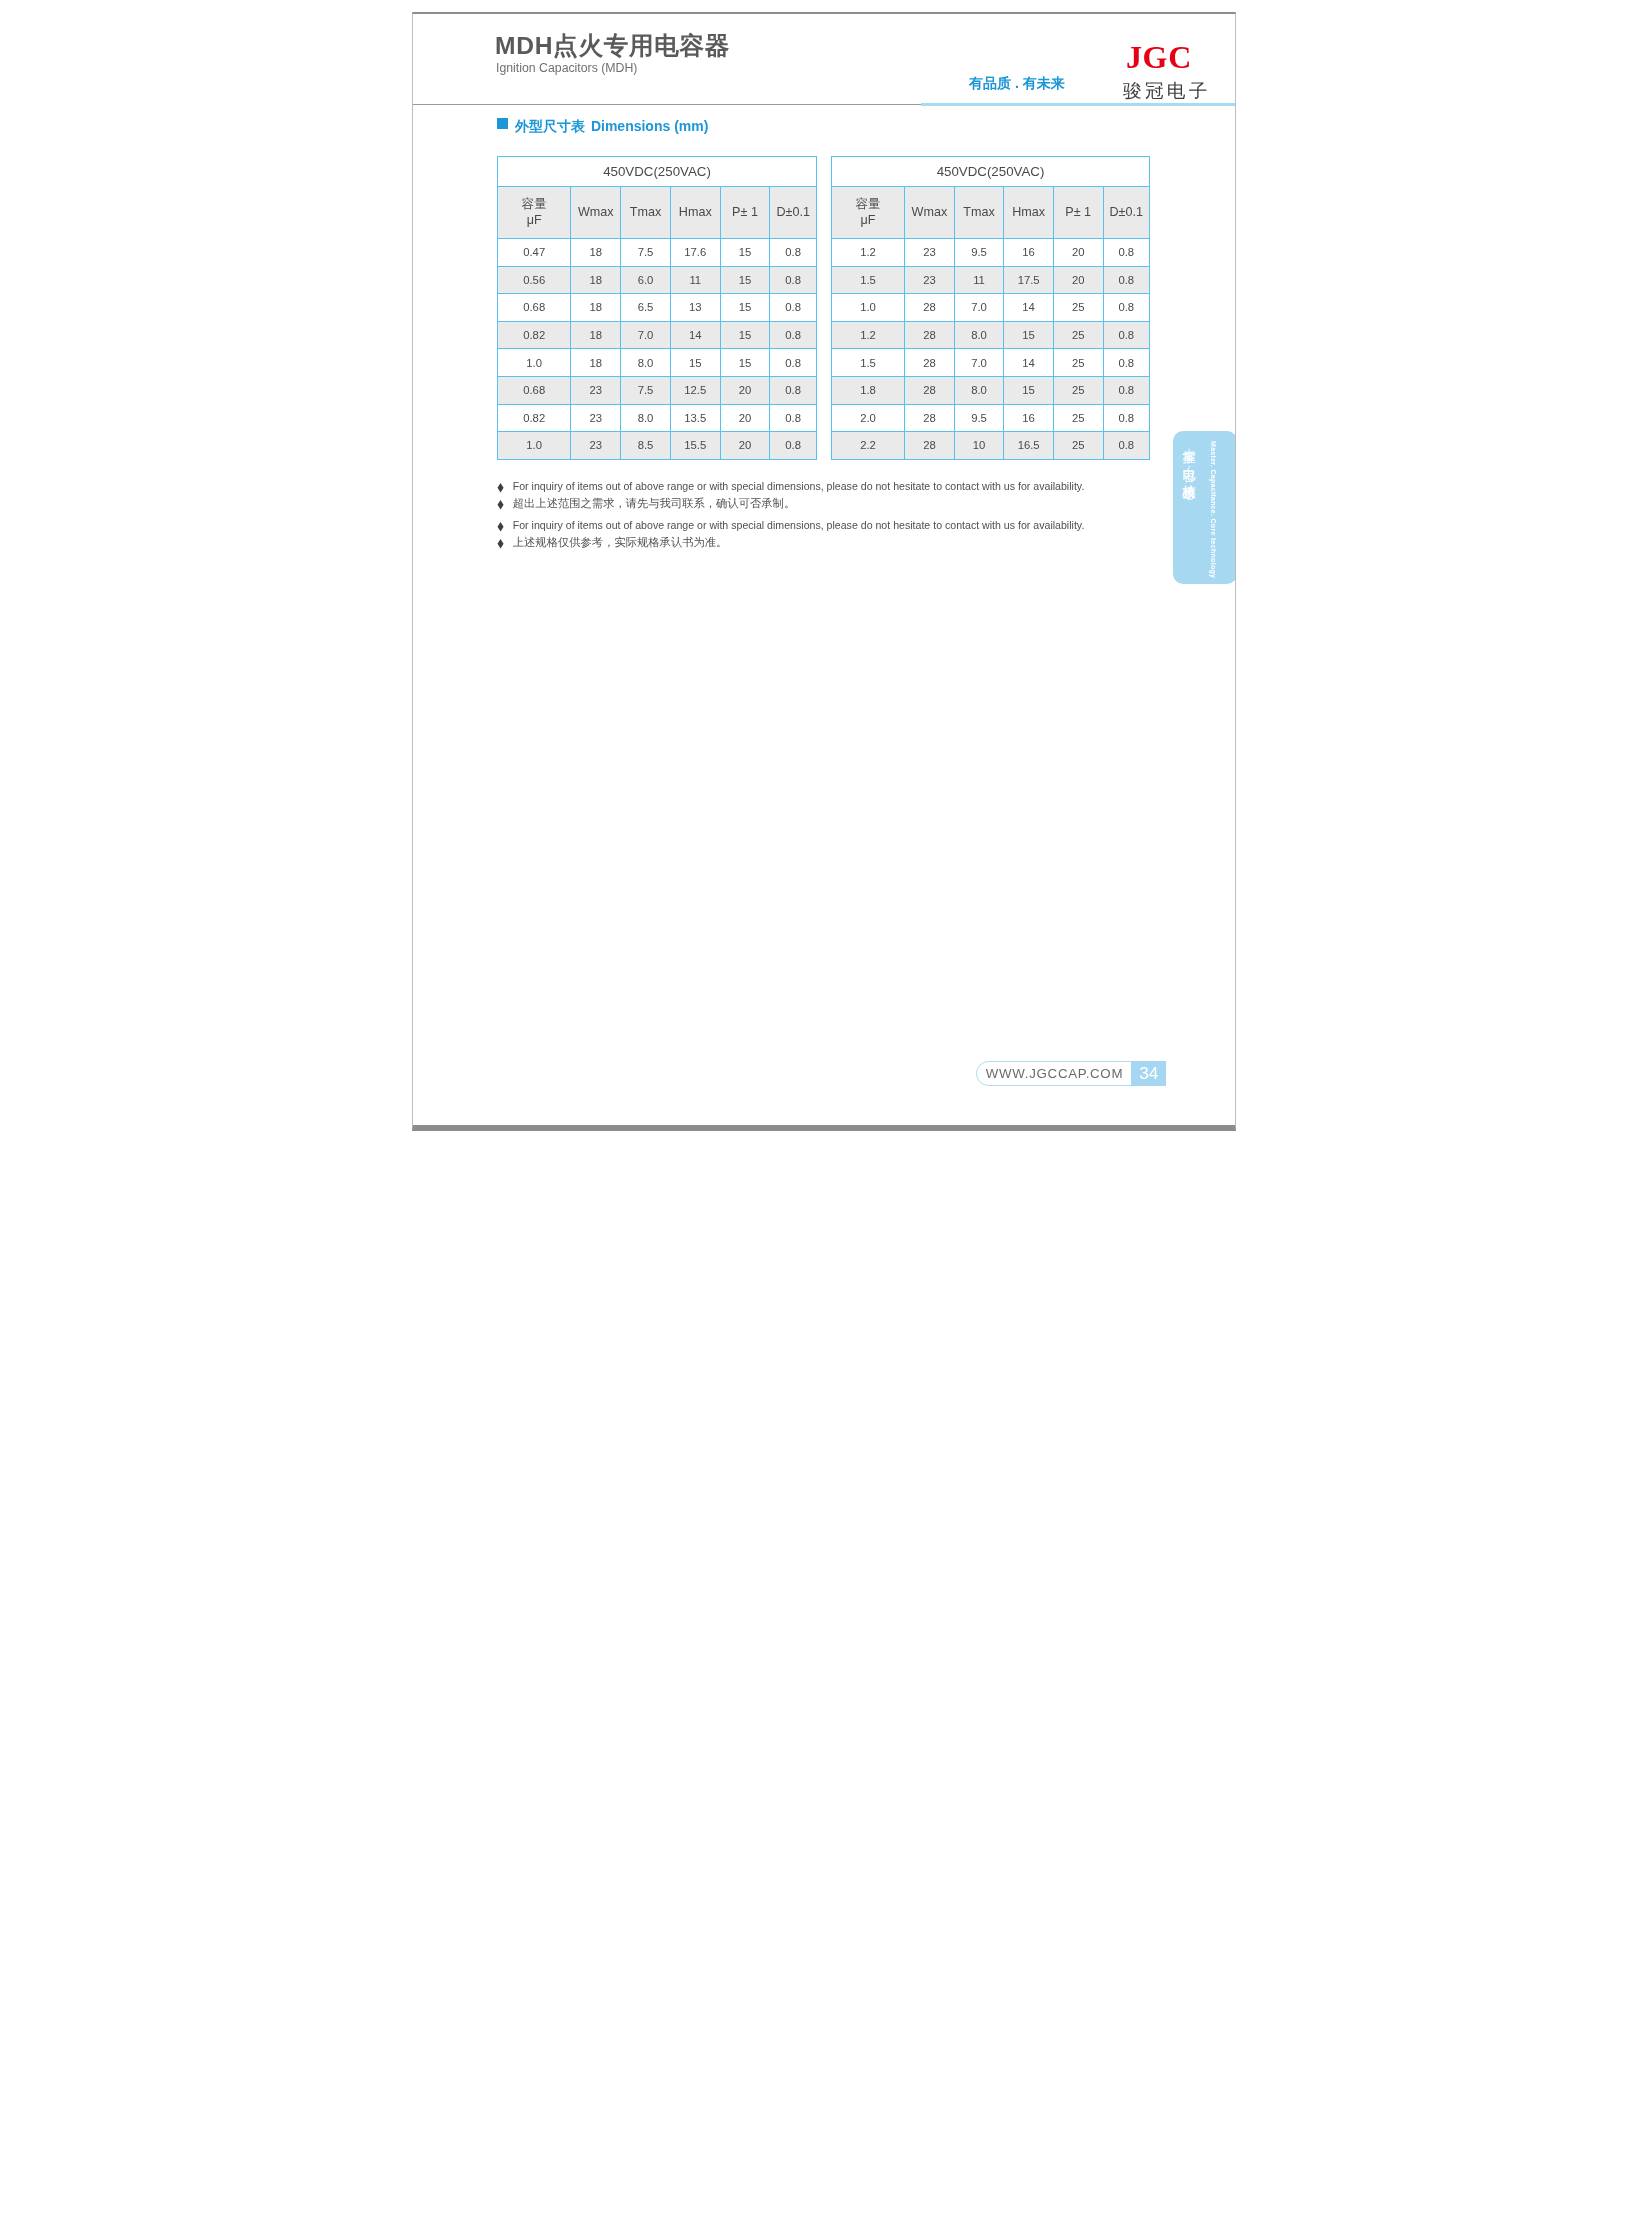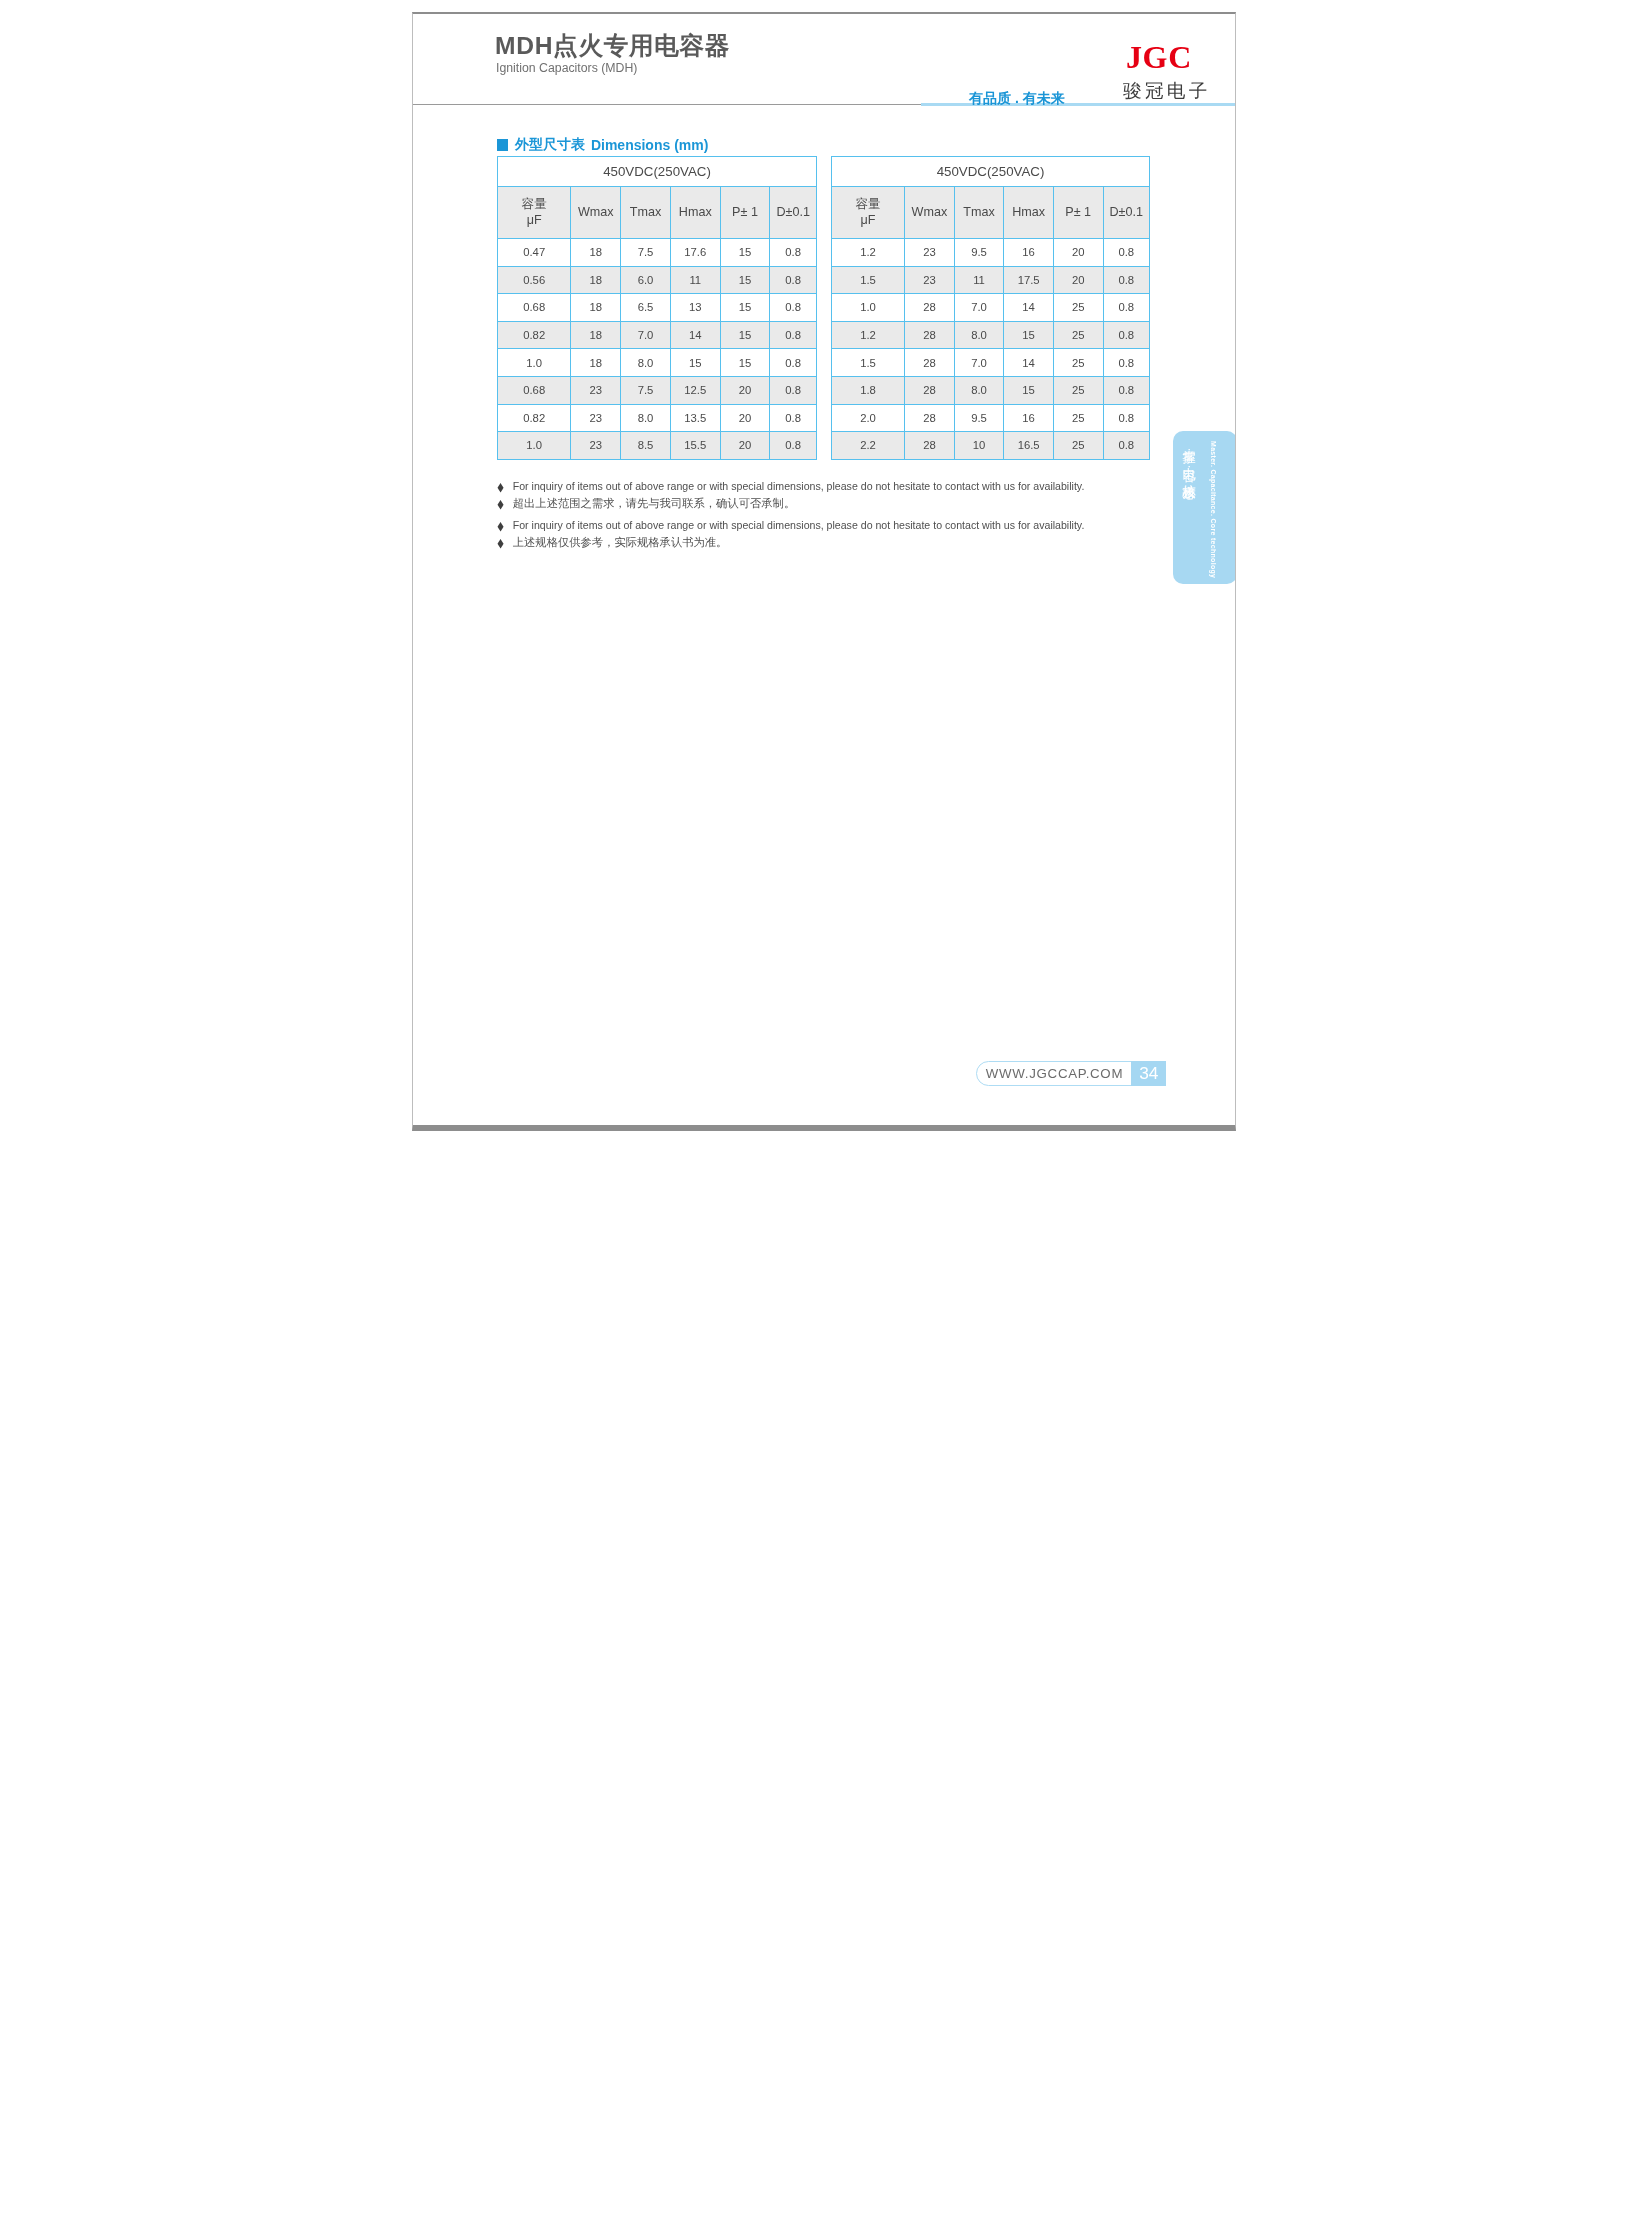--- a/index.html
+++ b/index.html
@@ -9,29 +9,29 @@
     border-top:2px solid #8d8d8d; border-bottom:6px solid #8d8d8d;
     border-left:1.3px solid #bdbdbd; border-right:1.3px solid #bdbdbd;
     font-family:"Liberation Sans","DejaVu Sans",sans-serif;
   }
   
   .hdr-title { position:absolute; left:82px; top:14.6px; font-size:24.6px; font-weight:bold;
     color:#5a5a5a; letter-spacing:0.7px; white-space:nowrap; }
   .hdr-sub { position:absolute; left:83px; top:47px; font-size:12.3px; color:#707070; }
   .rule-gray { position:absolute; left:0; top:90px; width:508px; height:1.3px; background:#9a9a9a; }
   .rule-blue { position:absolute; left:508px; top:89px; width:314px; height:3.3px; background:#a9daf3; }
-  .slogan { position:absolute; left:556px; top:76px; font-size:14px; font-weight:bold;
+  .slogan { position:absolute; left:556px; top:61px; font-size:14px; font-weight:bold;
     color:#1a95d6; white-space:nowrap;text-align:right; }
   .logo { position:absolute; left:699px; top:25px; width:80px; text-align:right;
     font-family:"Liberation Serif","DejaVu Serif",serif; font-weight:bold;
     font-size:32px; color:#e60013; letter-spacing:0.7px; }
   .company { position:absolute; left:710px; top:64px; font-size:18.6px; color:#3d3d3d;
     letter-spacing:3.3px; white-space:nowrap; }
   
-  .section { position:absolute; left:84px; top:122px; display:flex; align-items:center; }
+  .section { position:absolute; left:84px; top:104px; display:flex; align-items:flex-start; }
   .sq { width:11.3px; height:11.3px; background:#1b96d7; margin-right:6.6px; }
   .sec-cn { font-size:14px; font-weight:bold; color:#1b96d7; }
   .sec-en { font-size:14px; font-weight:bold; color:#1b96d7; margin-left:6px; }
   
   .dim-table { position:absolute; top:142px; border-collapse:collapse; table-layout:fixed; }
   .dim-table.left { left:84px; width:320px; }
   .dim-table.right { left:418px; width:319px; }
   .dim-table th, .dim-table td { border:1.3px solid #56c0ee; text-align:center;
     color:#4a4a4a; font-weight:400; padding:0; }
   .dim-table tr.voltage th { height:29px; font-size:13.3px; background:#ffffff; }

